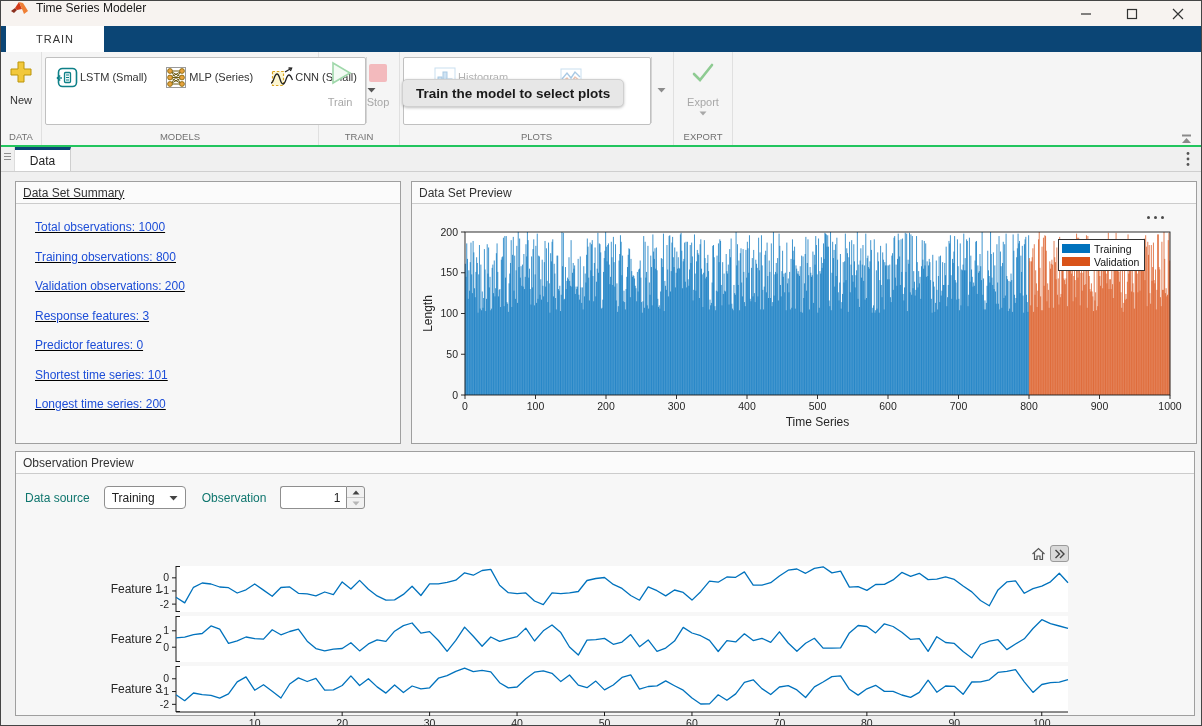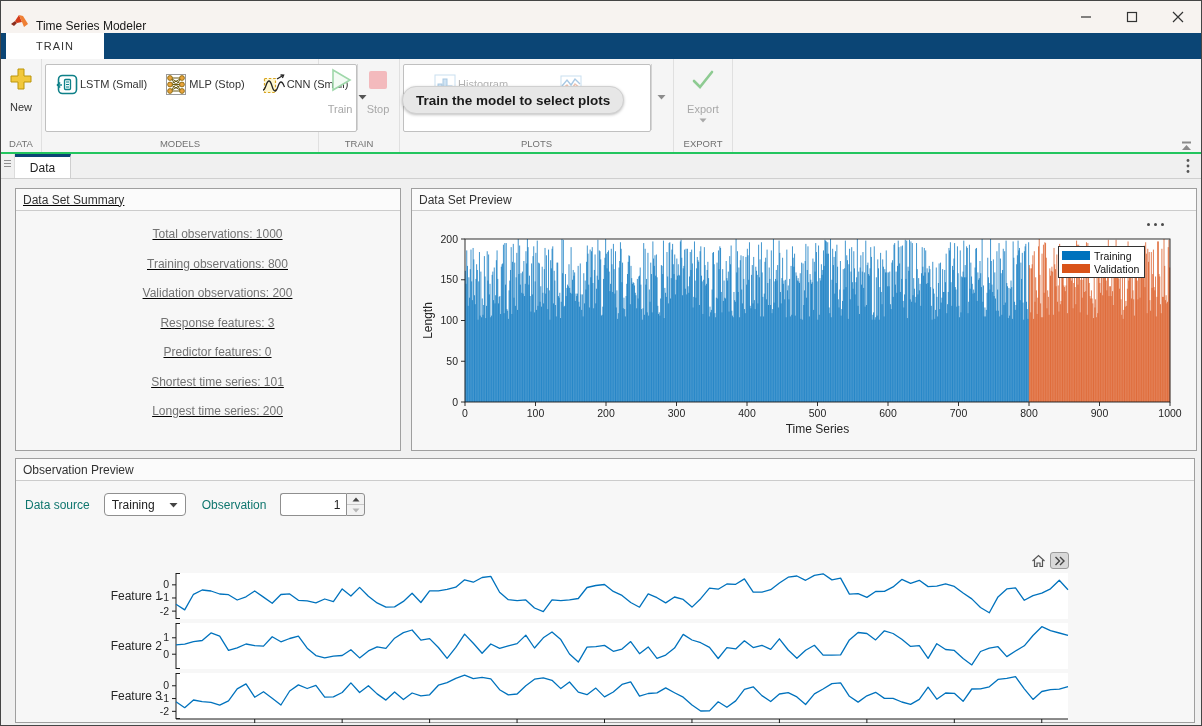--- a/index.html
+++ b/index.html
@@ -1,20 +1,20 @@
 <!DOCTYPE html>
 <html><head>
 <meta charset="utf-8">
 <style>
   html,body{margin:0;padding:0;background:#ddd;}
   .window{width:1202px;height:726px;border:1px solid #454545;box-sizing:border-box;
     display:flex;flex-direction:column;background:#f0f0f0;position:relative;
     font-family:"Liberation Sans",sans-serif;-webkit-font-smoothing:antialiased;}
   
-  .titlebar{height:32px;background:#f7f3f0;display:flex;align-items:flex-end;padding-left:10px;flex:none;}
+  .titlebar{height:25px;background:#f7f3f0;display:flex;align-items:flex-start;padding-left:10px;flex:none;}
   .titlebar .title{font-size:12px;color:#1a1a1a;margin-left:8px;}
   .win-controls{margin-left:auto;display:flex;height:100%;}
   .win-btn{width:46px;height:100%;display:flex;align-items:center;justify-content:center;}
   
   .tabstrip{height:26px;background:#0b4575;display:flex;flex:none;}
   .ribbon-tab{margin-left:5px;height:26px;width:98px;background:#ffffff;color:#333;
     font-size:11px;letter-spacing:1px;display:flex;align-items:center;justify-content:center;}
   
   .toolbar{height:93px;background:#f5f5f5;border-bottom:2px solid #22c55e;display:flex;flex:none;position:relative;}
   .tsection{display:flex;flex-direction:column;border-right:1px solid #e0e0e0;padding:4px 3px 0 3px;box-sizing:border-box;}
@@ -22,39 +22,39 @@
   .seclabel{font-size:9.5px;color:#707070;text-align:center;padding:2px 0 3px;}
   .tool-btn{display:flex;flex-direction:column;align-items:center;justify-content:flex-start;padding:4px 2px 0;}
   .tool-btn .lbl{font-size:11px;color:#333;margin-top:6px;}
   .tool-btn .lbl.dis{color:#a8a8a8;}
   .gallery{background:#fff;border:1px solid #c0c0c0;border-radius:2px;display:flex;height:66px;margin-top:1px;}
   .gal-item{display:flex;flex-direction:row;align-items:flex-start;justify-content:flex-start;padding:7px 8px 0;}
   .gal-item .lbl{font-size:11px;color:#333;margin-top:6px;white-space:nowrap;}
   .gal-item .lbl.dis{color:#b4b4b4;}
   .gal-drop{width:18px;border-left:1px solid #d5d5d5;display:flex;align-items:center;justify-content:center;}
   .plots-wrap{position:relative;}
-  .plots-tooltip{position:absolute;left:2px;top:27px;height:26px;border-radius:14px;background:#e7e7e7;
+  .plots-tooltip{position:absolute;left:2px;top:27px;height:26px;border-radius:5px;background:#e7e7e7;
     border:1px solid #d0d0d0;box-shadow:0 1px 3px rgba(0,0,0,.25);display:flex;align-items:center;
     padding:0 13px;font-size:13.5px;font-weight:bold;color:#1a1a1a;z-index:3;white-space:nowrap;}
   .collapse-btn{position:absolute;right:8px;top:78px;}
   
   .tabbar{height:24px;background:#f0f0f0;border-bottom:1px solid #cfcfcf;display:flex;flex:none;align-items:stretch;}
   .gripper{width:14px;border-right:1px solid #dcdcdc;display:flex;justify-content:center;padding-top:5px;box-sizing:border-box;}
   .doc-tab{width:56px;background:#fff;border-right:1px solid #cfcfcf;border-top:3px solid #0b4575;
     display:flex;align-items:center;justify-content:center;font-size:12px;color:#222;box-sizing:border-box;}
   .tab-menu{margin-left:auto;width:26px;display:flex;align-items:center;justify-content:center;}
   
   .content{flex:1;display:flex;flex-direction:column;gap:7px;padding:9px 6px 5px 14px;box-sizing:border-box;overflow:hidden;}
   .toprow{display:flex;gap:10px;height:263px;flex:none;}
   .panel{border:1px solid #9f9f9f;background:#f7f7f7;display:flex;flex-direction:column;box-sizing:border-box;}
   .panel-header{height:21px;background:#fbfbfb;border-bottom:1px solid #cccccc;font-size:12px;color:#333;
     display:flex;align-items:center;padding-left:7px;flex:none;}
   .summary-panel{width:386px;flex:none;text-decoration:underline;}
   .summary-body{padding:16px 0 0 19px;}
-  .summary-item{font-size:12px;color:#737373;margin-bottom:15.5px;text-align:center;}
+  .summary-item{font-size:12px;color:#1d4ed8;margin-bottom:15.5px;}
   .preview-panel{flex:1;position:relative;}
   .preview-body{flex:1;position:relative;}
   .ax-ellipsis{position:absolute;top:12px;right:32px;display:flex;gap:4px;}
   .ax-ellipsis i{width:3px;height:3px;border-radius:50%;background:#4a4a4a;display:block;}
   .legend{position:absolute;left:646px;top:35px;background:#fff;border:1px solid #333;padding:2px 5px 2px 3px;z-index:2;}
   .legend-row{display:flex;align-items:center;height:13px;}
   .legend-swatch{width:28px;height:9px;margin-right:4px;flex:none;}
   .legend-label{font-size:10.5px;color:#111;white-space:nowrap;}
   .obs-panel{flex:none;height:265px;}
   .obs-body{flex:1;position:relative;display:flex;flex-direction:column;}
@@ -166,21 +166,21 @@
                 <g fill="#e8a33d" stroke="#8a6a10" stroke-width="0.9">
                   <circle cx="7" cy="6" r="2.4"></circle>
                     <circle cx="7" cy="12.5" r="2.4"></circle>
                     <circle cx="7" cy="19" r="2.4"></circle>
                   <circle cx="19" cy="6" r="2.4"></circle>
                     <circle cx="19" cy="12.5" r="2.4"></circle>
                     <circle cx="19" cy="19" r="2.4"></circle>
                 </g>
               </svg>
             </span>
-            <span class="lbl">MLP (Stop)</span>
+            <span class="lbl">MLP (Series)</span>
           </div>
           <div class="gal-item">
             <span>
               <svg width="26" height="26" viewBox="0 0 26 26">
                 <rect x="3.5" y="6.5" width="11" height="14" fill="#fdf6cf" stroke="#d9a520" stroke-width="1.2" stroke-dasharray="2.5,1.8"></rect>
                 <path d="M2,18 C5,18 5,9 8,9 C11,9 11,19 14,19 C17,19 17,10 20,10 C22,10 22.5,13 23.5,15" fill="none" stroke="#222" stroke-width="1.3"></path>
                 <path d="M16,7 L22,3.5" stroke="#222" stroke-width="1.3"></path>
                 <path d="M19.5,3 L22.6,3.2 L21.4,6" fill="none" stroke="#222" stroke-width="1.3"></path>
               </svg>
             </span>

